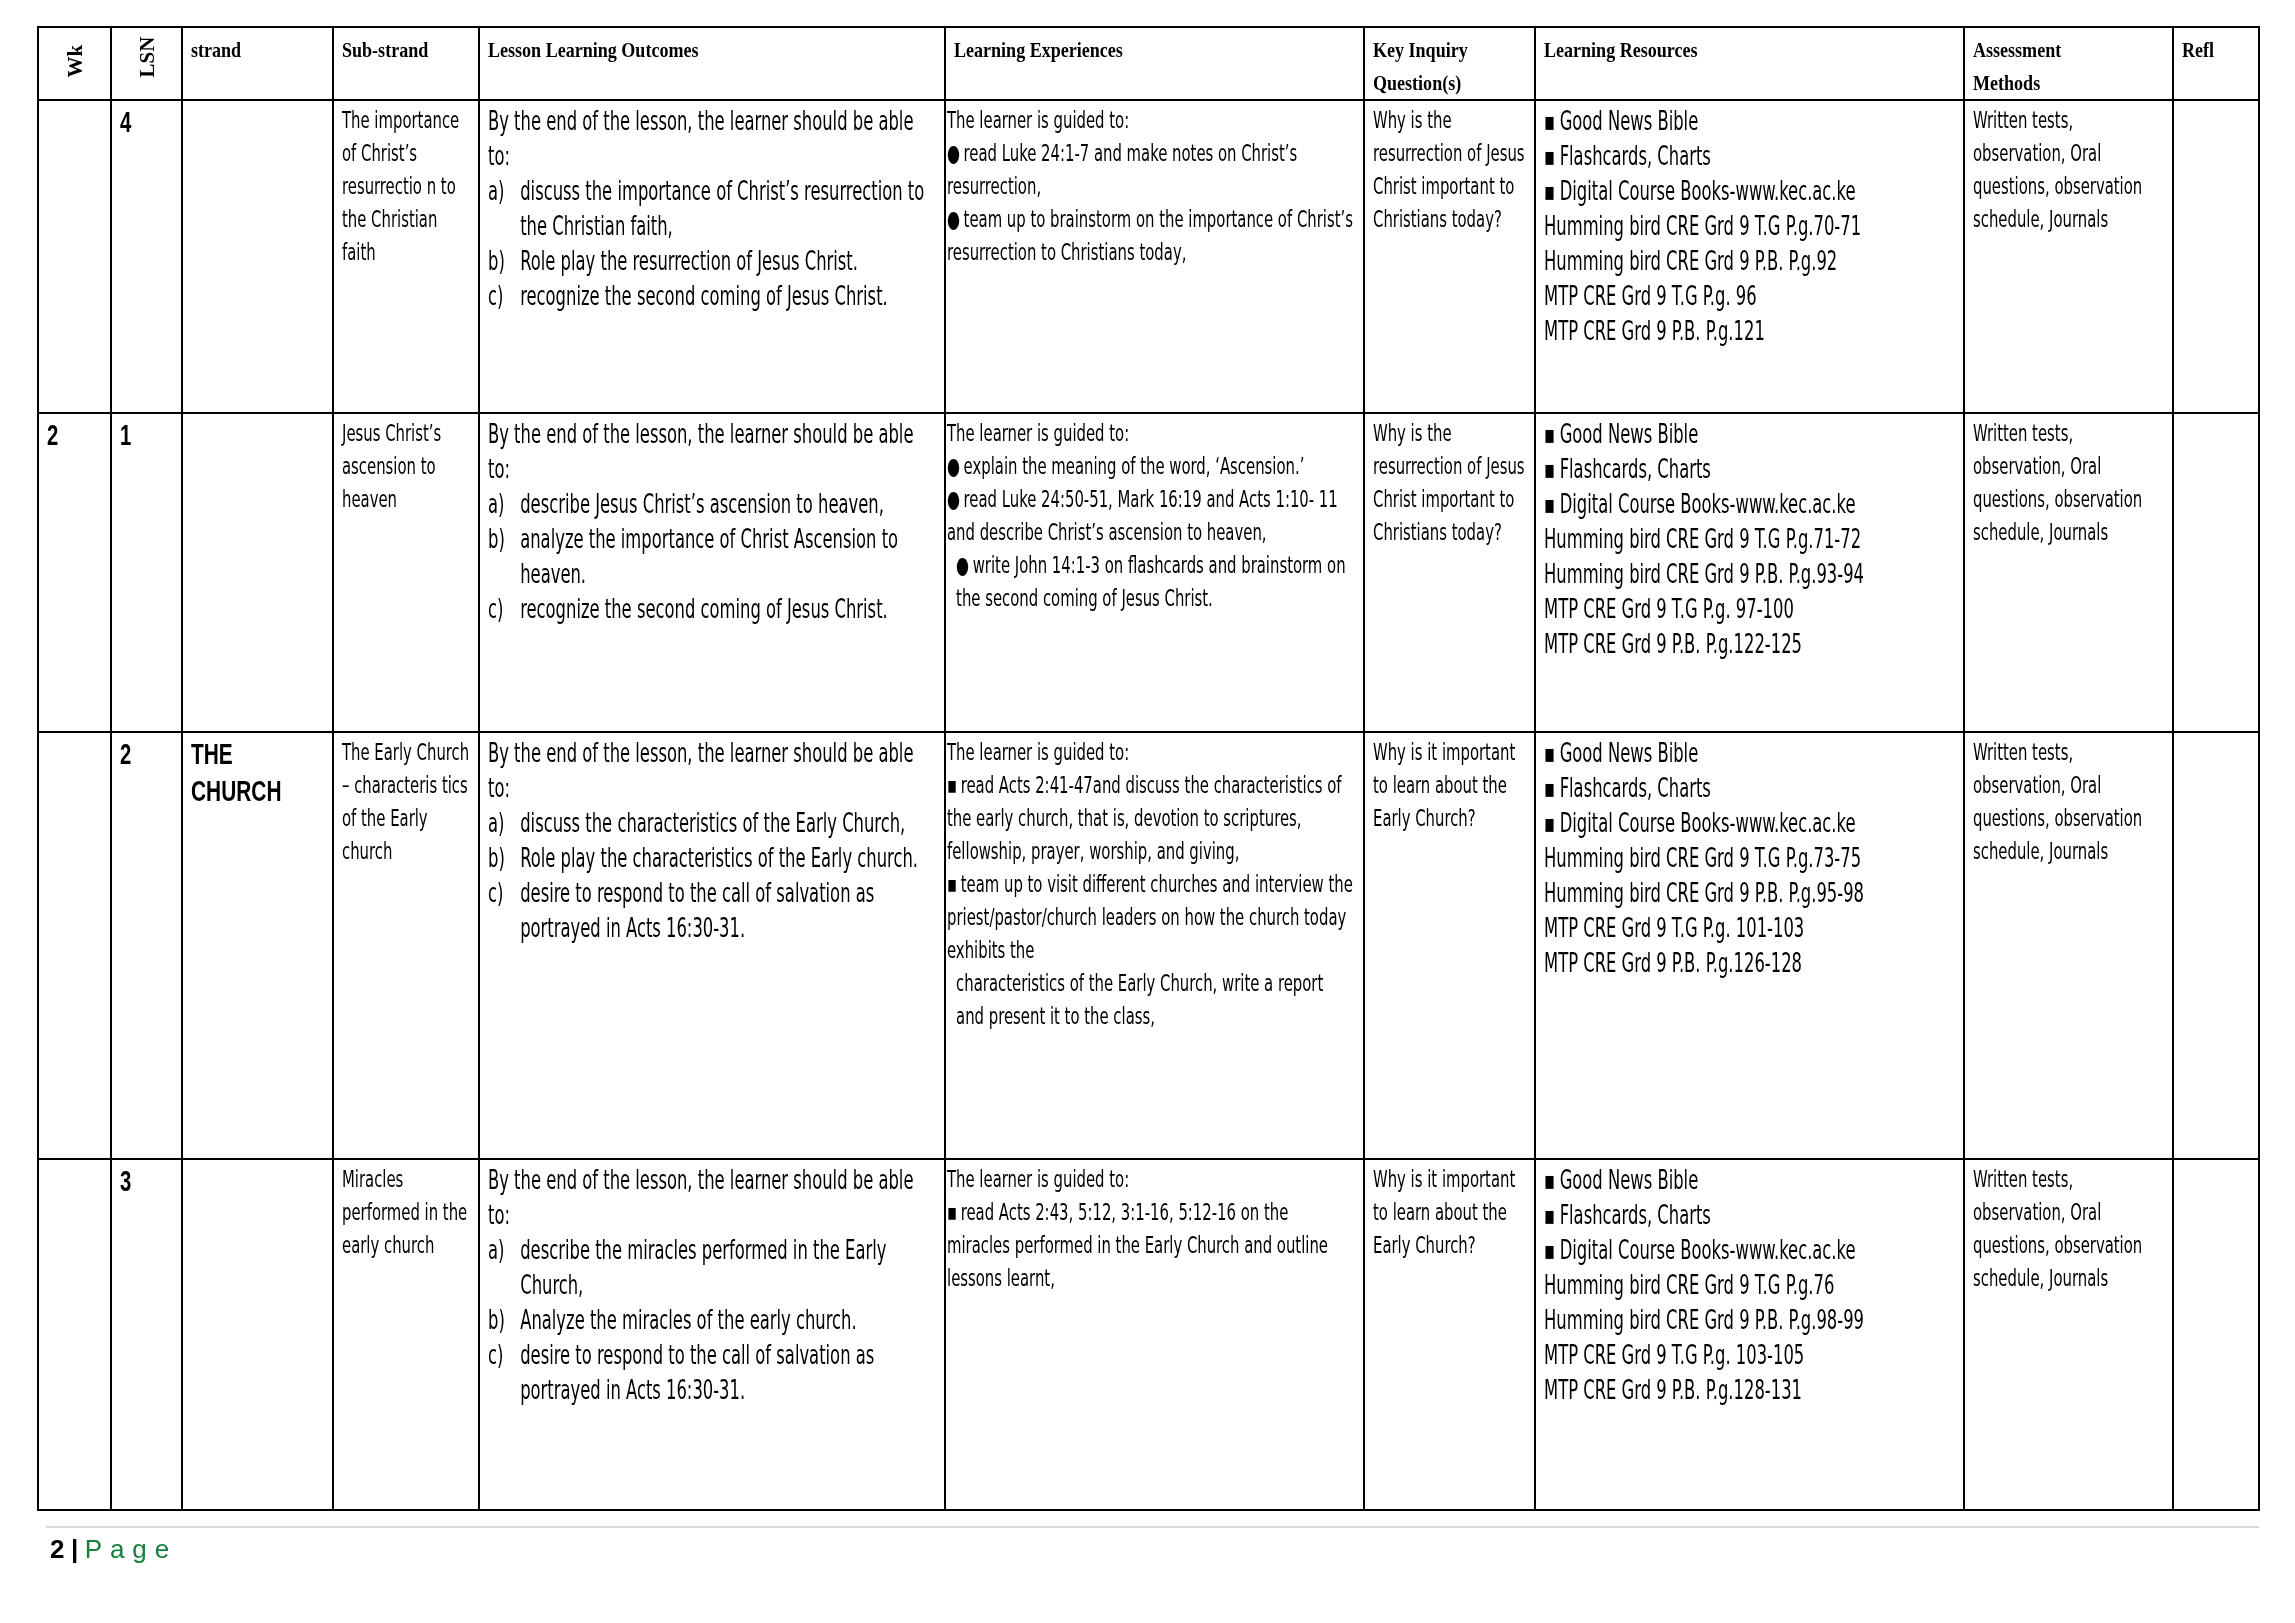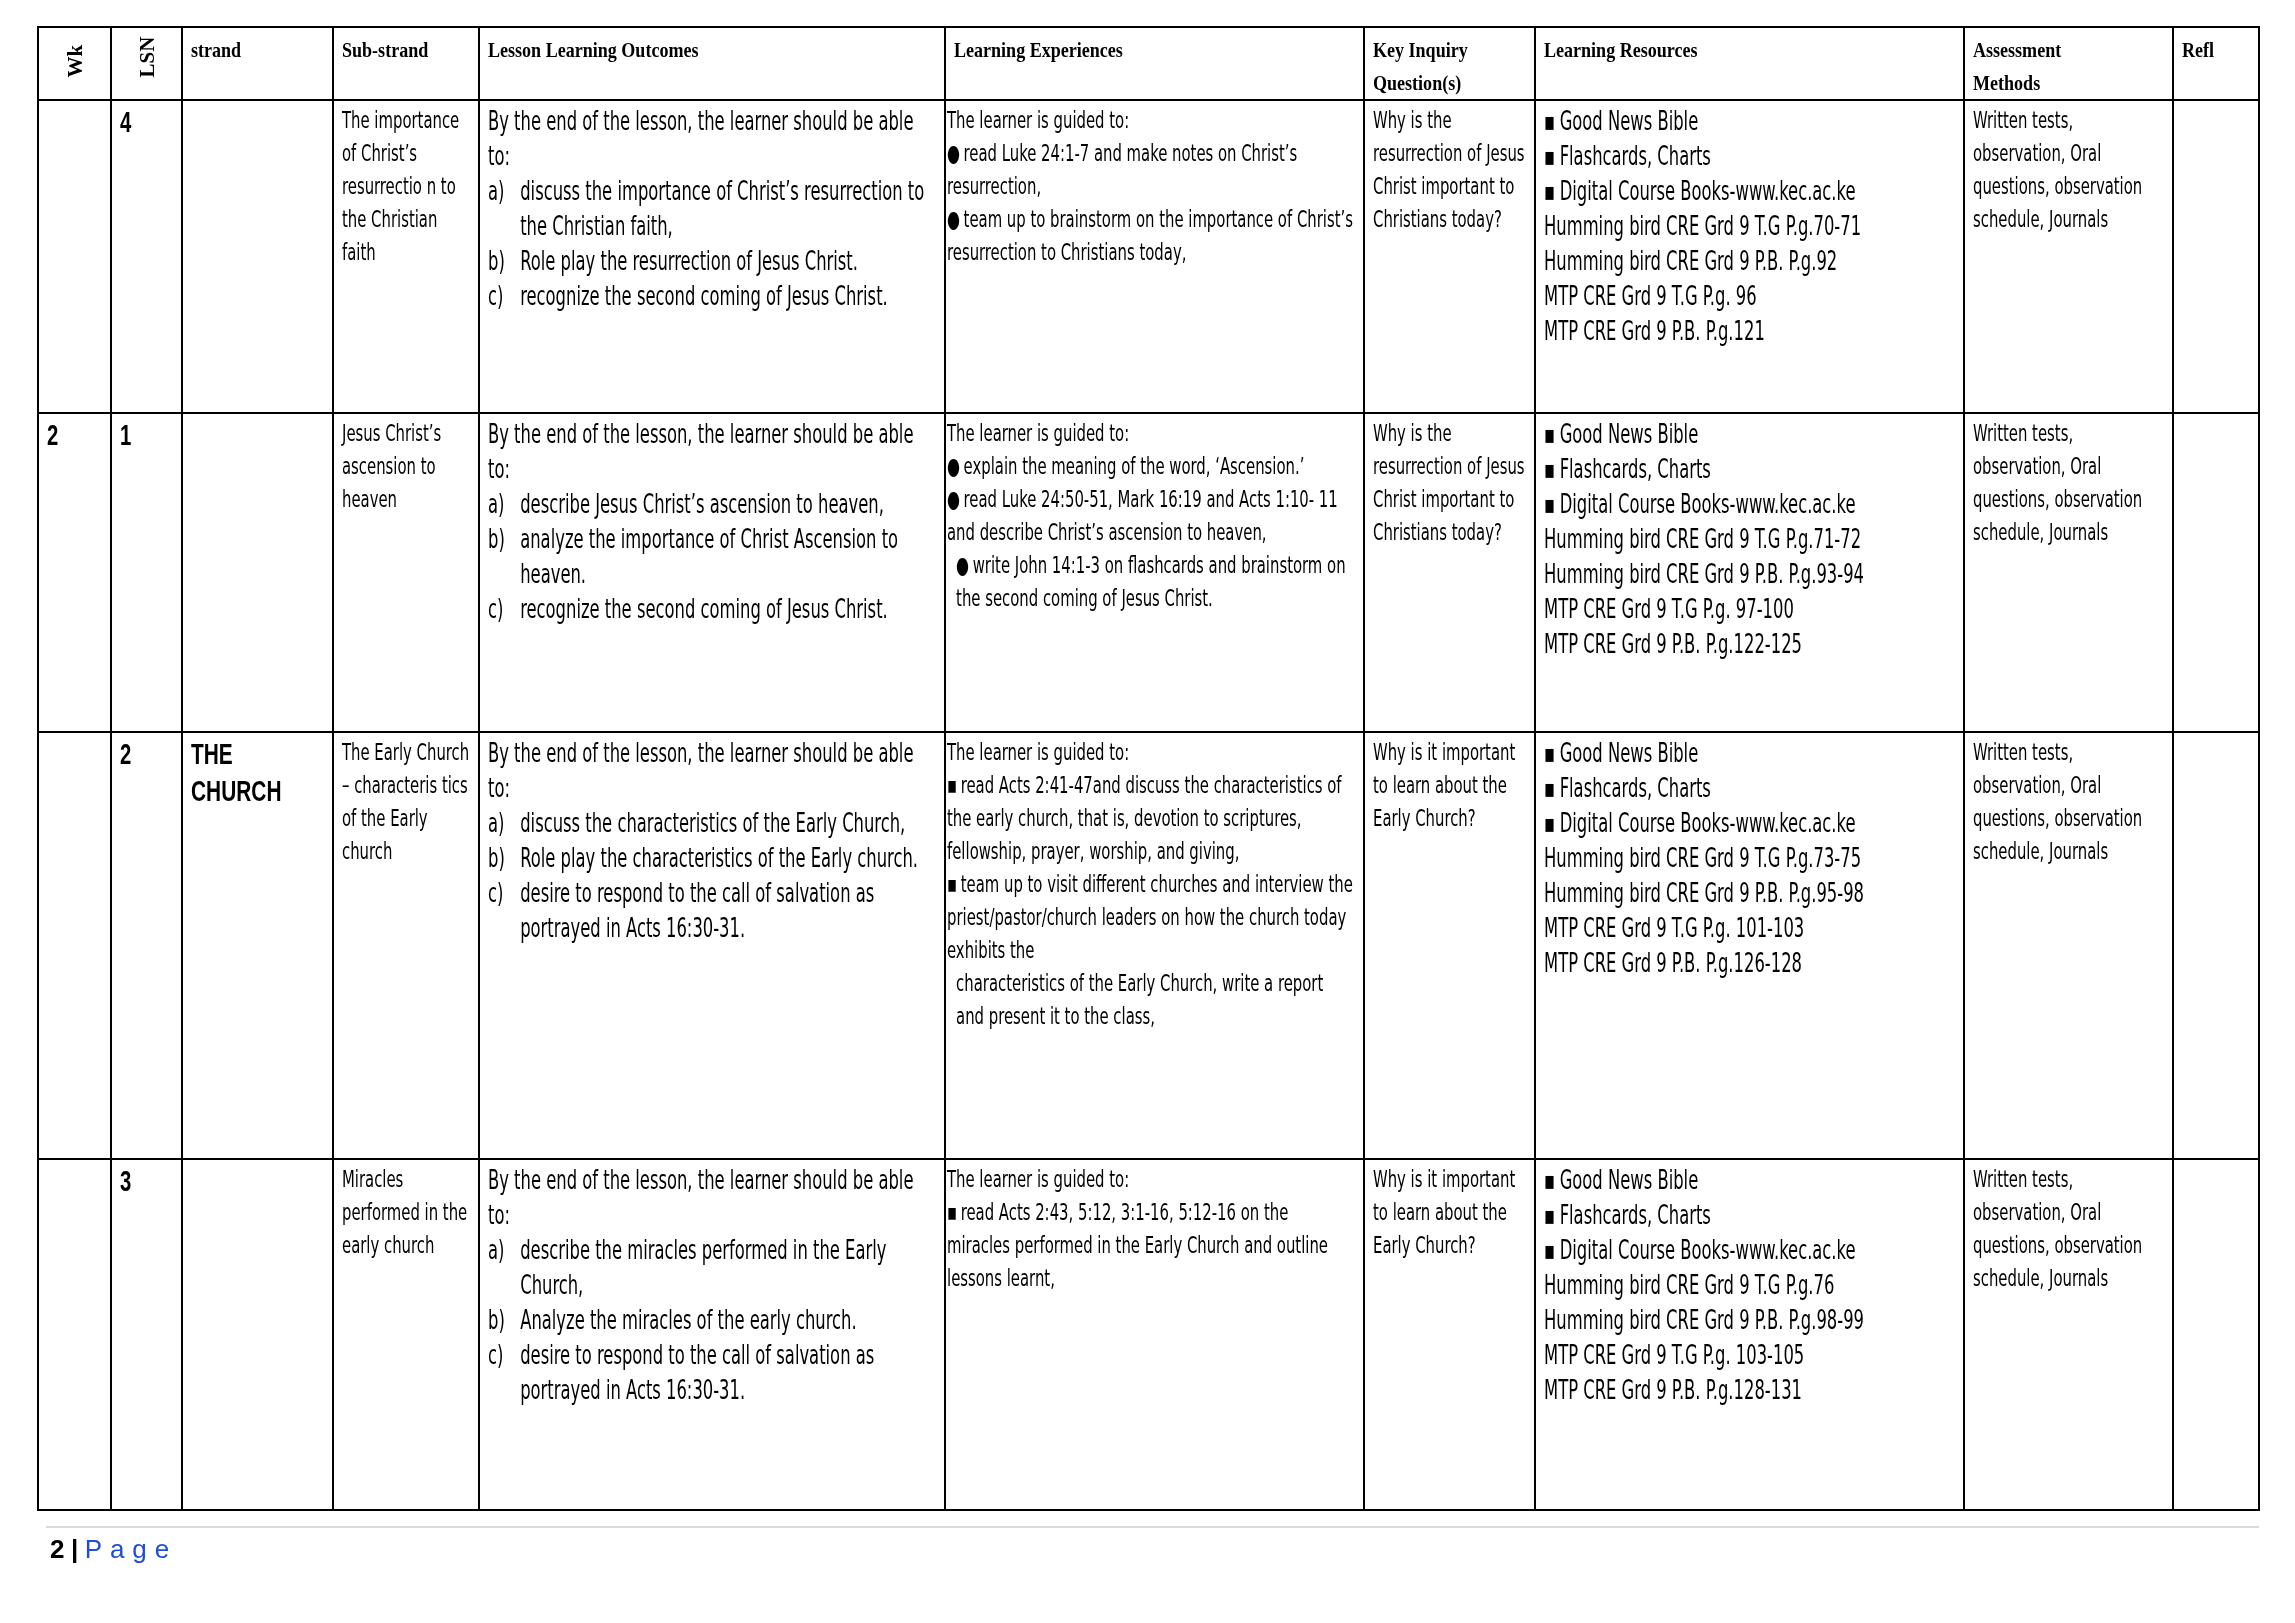--- a/index.html
+++ b/index.html
@@ -354,16 +354,16 @@
             <div class="cell"></div>
           </td>
   </tr>
 </tbody>
   </table>
 
   <div class="footer-rule"></div>
   <div class="footer">
     <span class="pg-num">2</span>
     <span class="sep">|</span>
-    <span class="pg-word" style="color: #1d4ed8;">Page</span>
+    <span class="pg-word" style="color: #15803d;">Page</span>
   </div>
 </div>
 
 
 </body></html>

